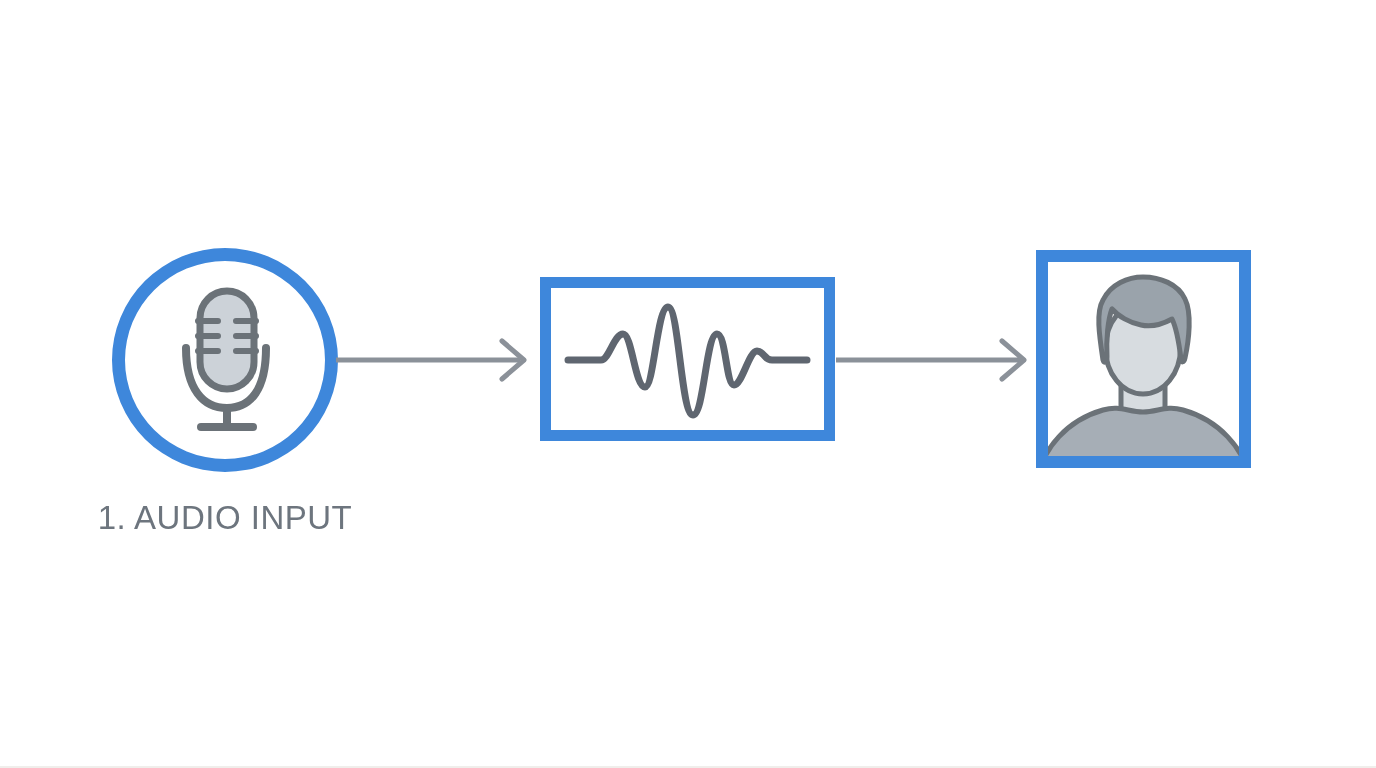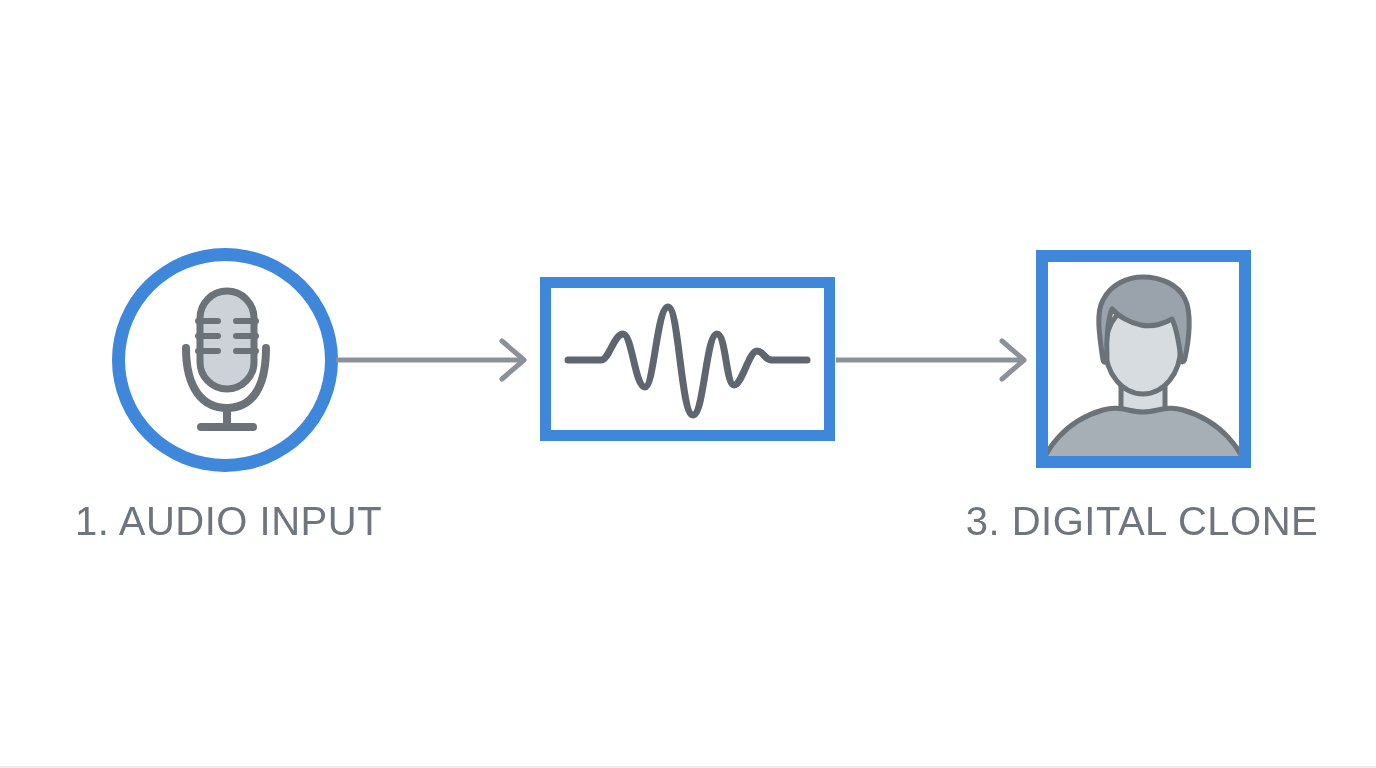--- a/index.html
+++ b/index.html
@@ -56,21 +56,21 @@
     position: absolute;
     top: 336px;
     width: 196px;
     height: 48px;
   }
   .arrow-1 { left: 336px; }
   .arrow-2 { left: 836px; }
   .step-label {
     position: absolute;
     top: 499px;
-    font-size: 40px;
+    font-size: 33px;
     font-weight: 400;
     letter-spacing: 0.5px;
     color: #6d757e;
     text-align: center;
     white-space: nowrap;
   }
   .label-1 { left: 75px;  width: 300px; }
   .label-2 { left: 487px; width: 400px; }
   .label-3 { left: 962px; width: 360px; }
   .bottom-hairline {
@@ -156,17 +156,16 @@
                  C -5,185 20,158 55,148
                  C 72,143 80,150 95,150
                  C 110,150 118,143 135,148
                  C 170,158 196,185 203,220
                  Z" fill="#a6aeb6" stroke="#6b7278" stroke-width="5" stroke-linejoin="round"></path>
       </svg>
     </div>
   </div>
 
   <div class="step-label label-1">1. AUDIO INPUT</div>
-  <div class="step-label label-3">3. DIGITAL CLONE</div>
 
   <div class="bottom-hairline"></div>
 
 </div>
 
 </body></html>

